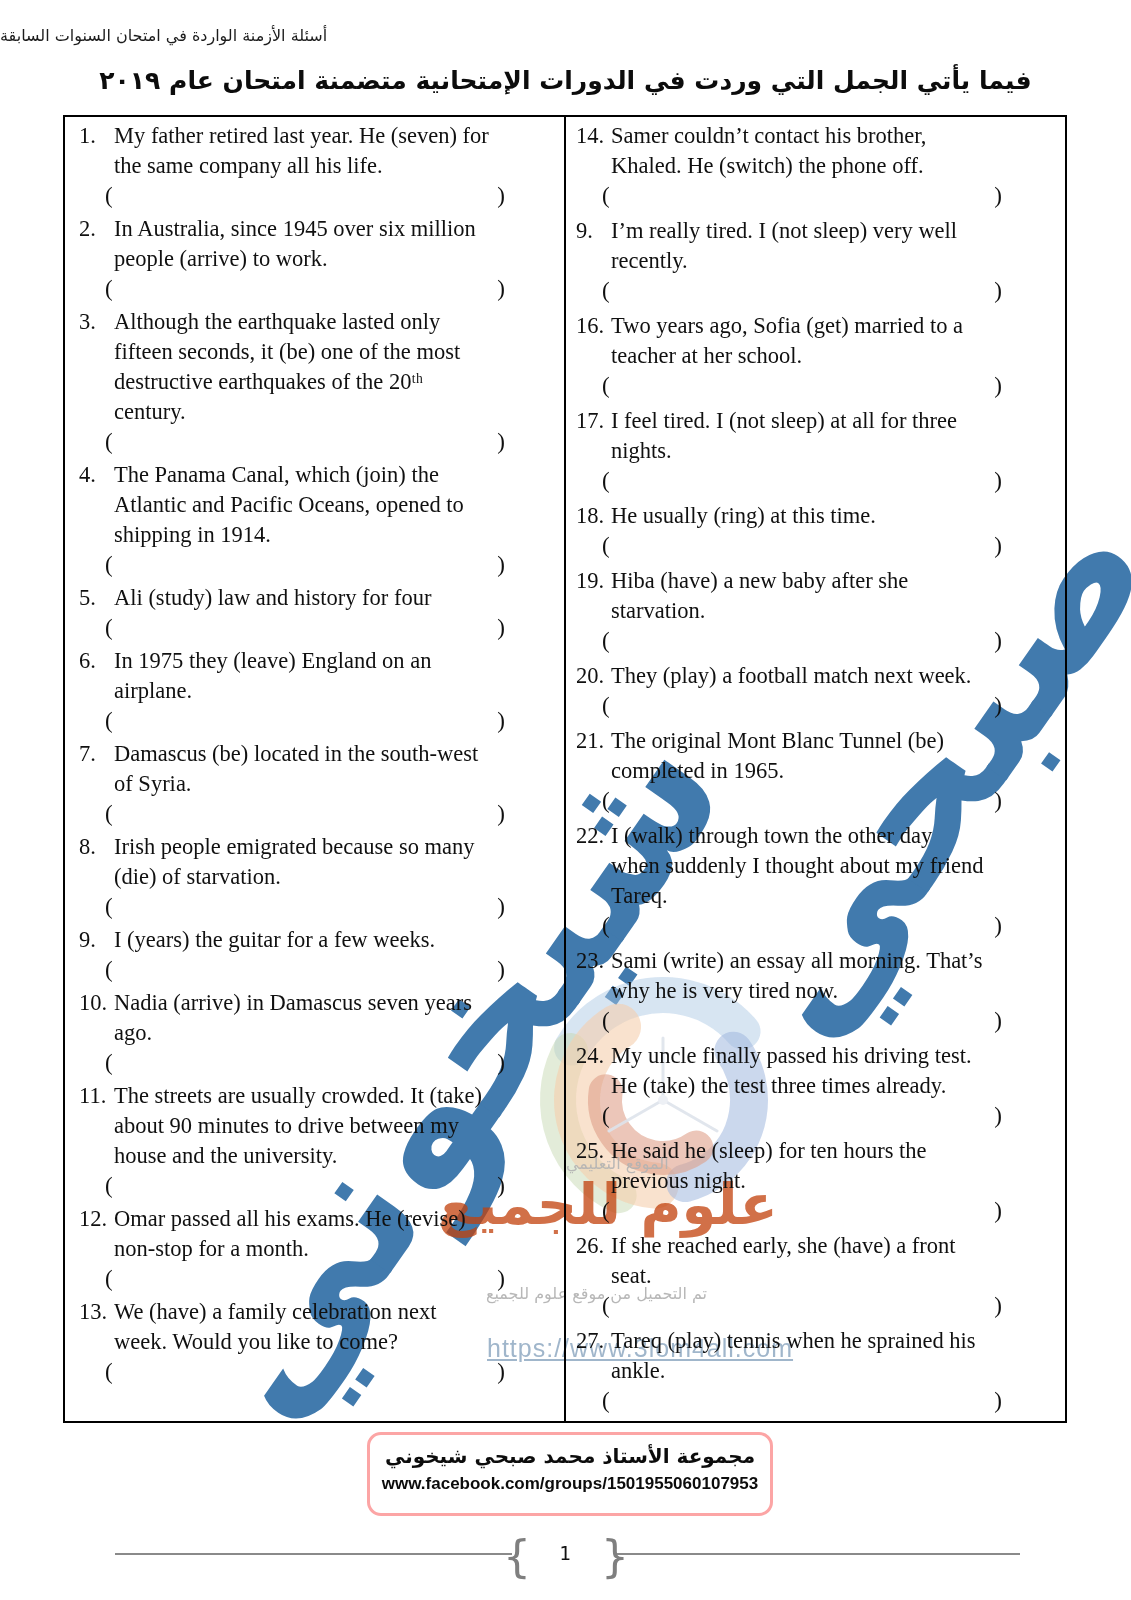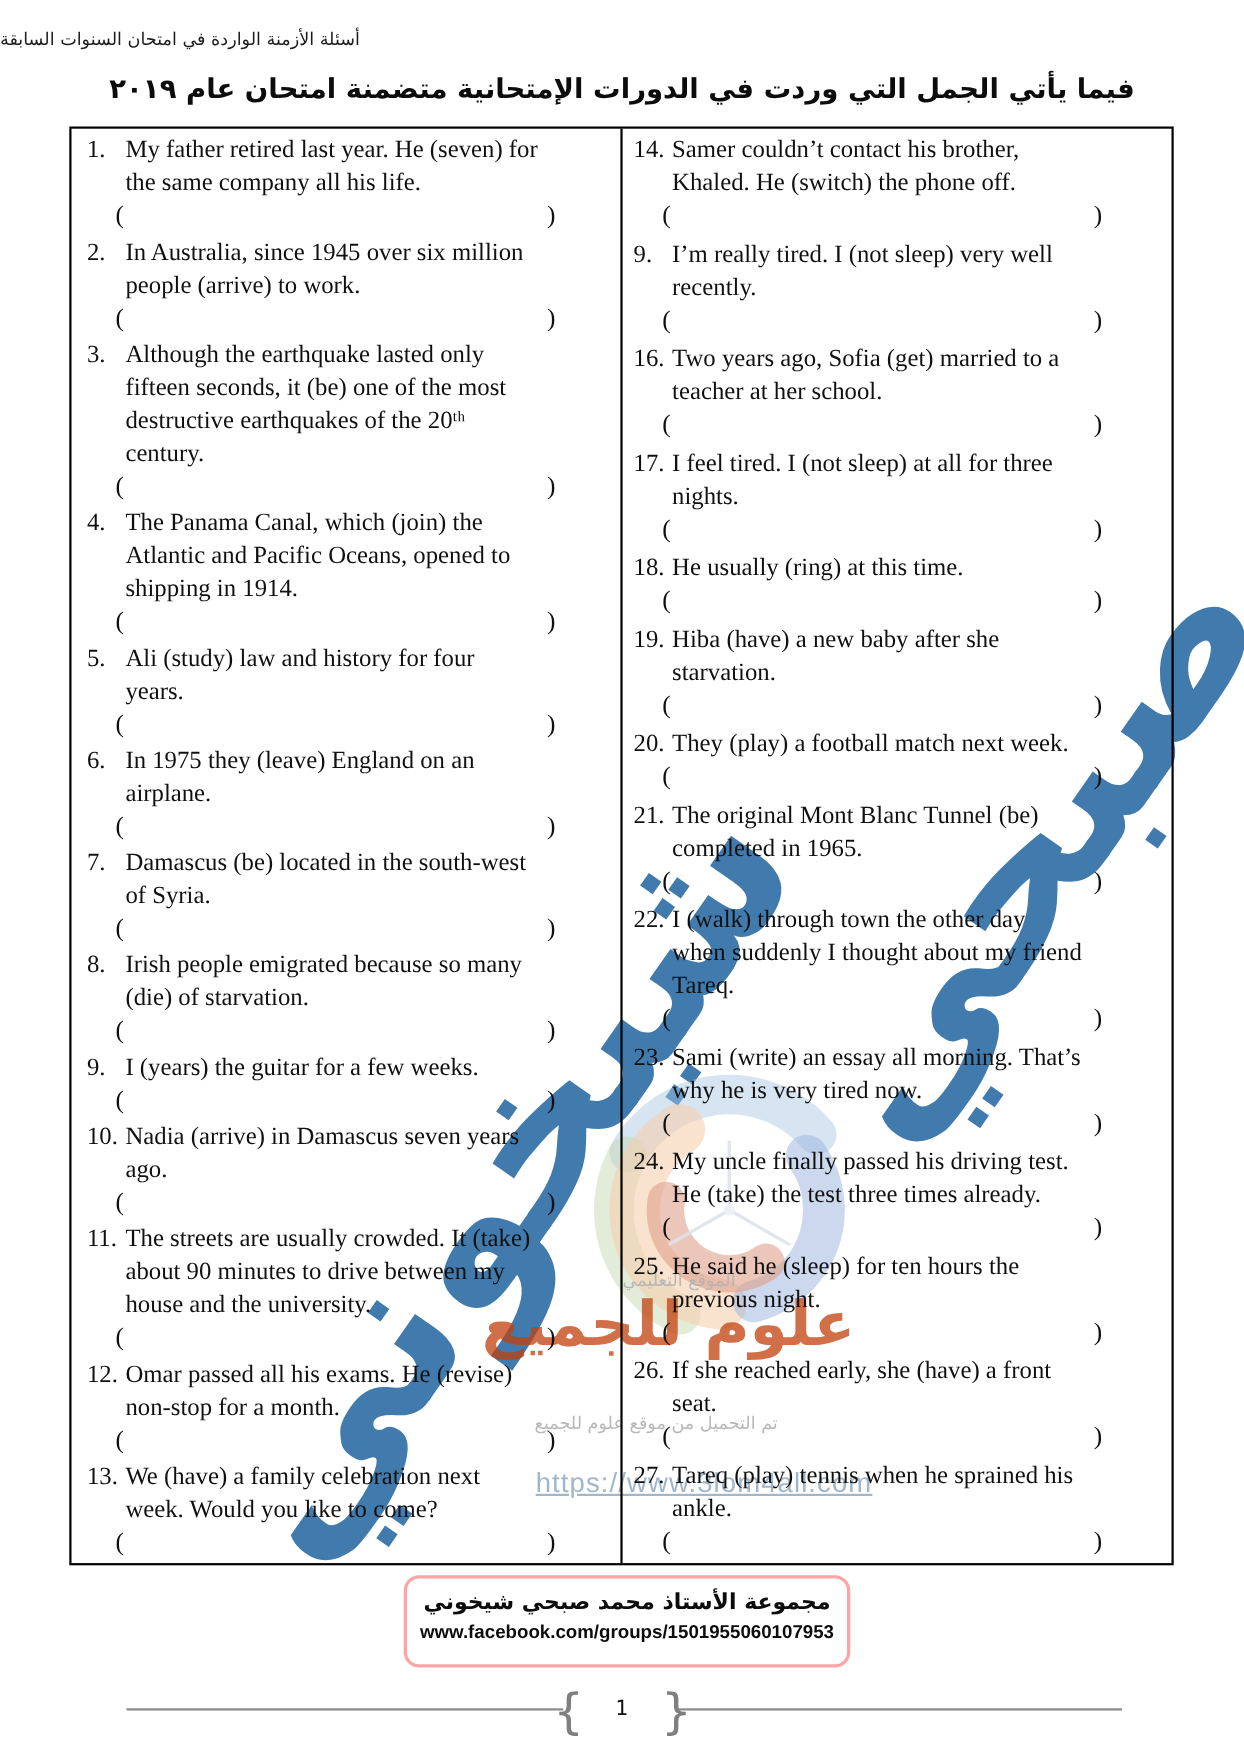--- a/index.html
+++ b/index.html
@@ -121,21 +121,20 @@
           <div class="line first"><span class="num">4.</span><span>The Panama Canal, which (join) the</span></div>
           <div class="line cont">Atlantic and Pacific Oceans, opened to</div>
           <div class="line cont">shipping in 1914.</div>
           <div class="parens">
             <span>(</span>
             <span>)</span>
           </div>
         </div>
         <div class="item">
           <div class="line first"><span class="num">5.</span><span>Ali (study) law and history for four</span></div>
-          <div class="line cont">years.</div>
           <div class="parens">
             <span>(</span>
             <span>)</span>
           </div>
         </div>
         <div class="item">
           <div class="line first"><span class="num">6.</span><span>In 1975 they (leave) England on an</span></div>
           <div class="line cont">airplane.</div>
           <div class="parens">
             <span>(</span>

